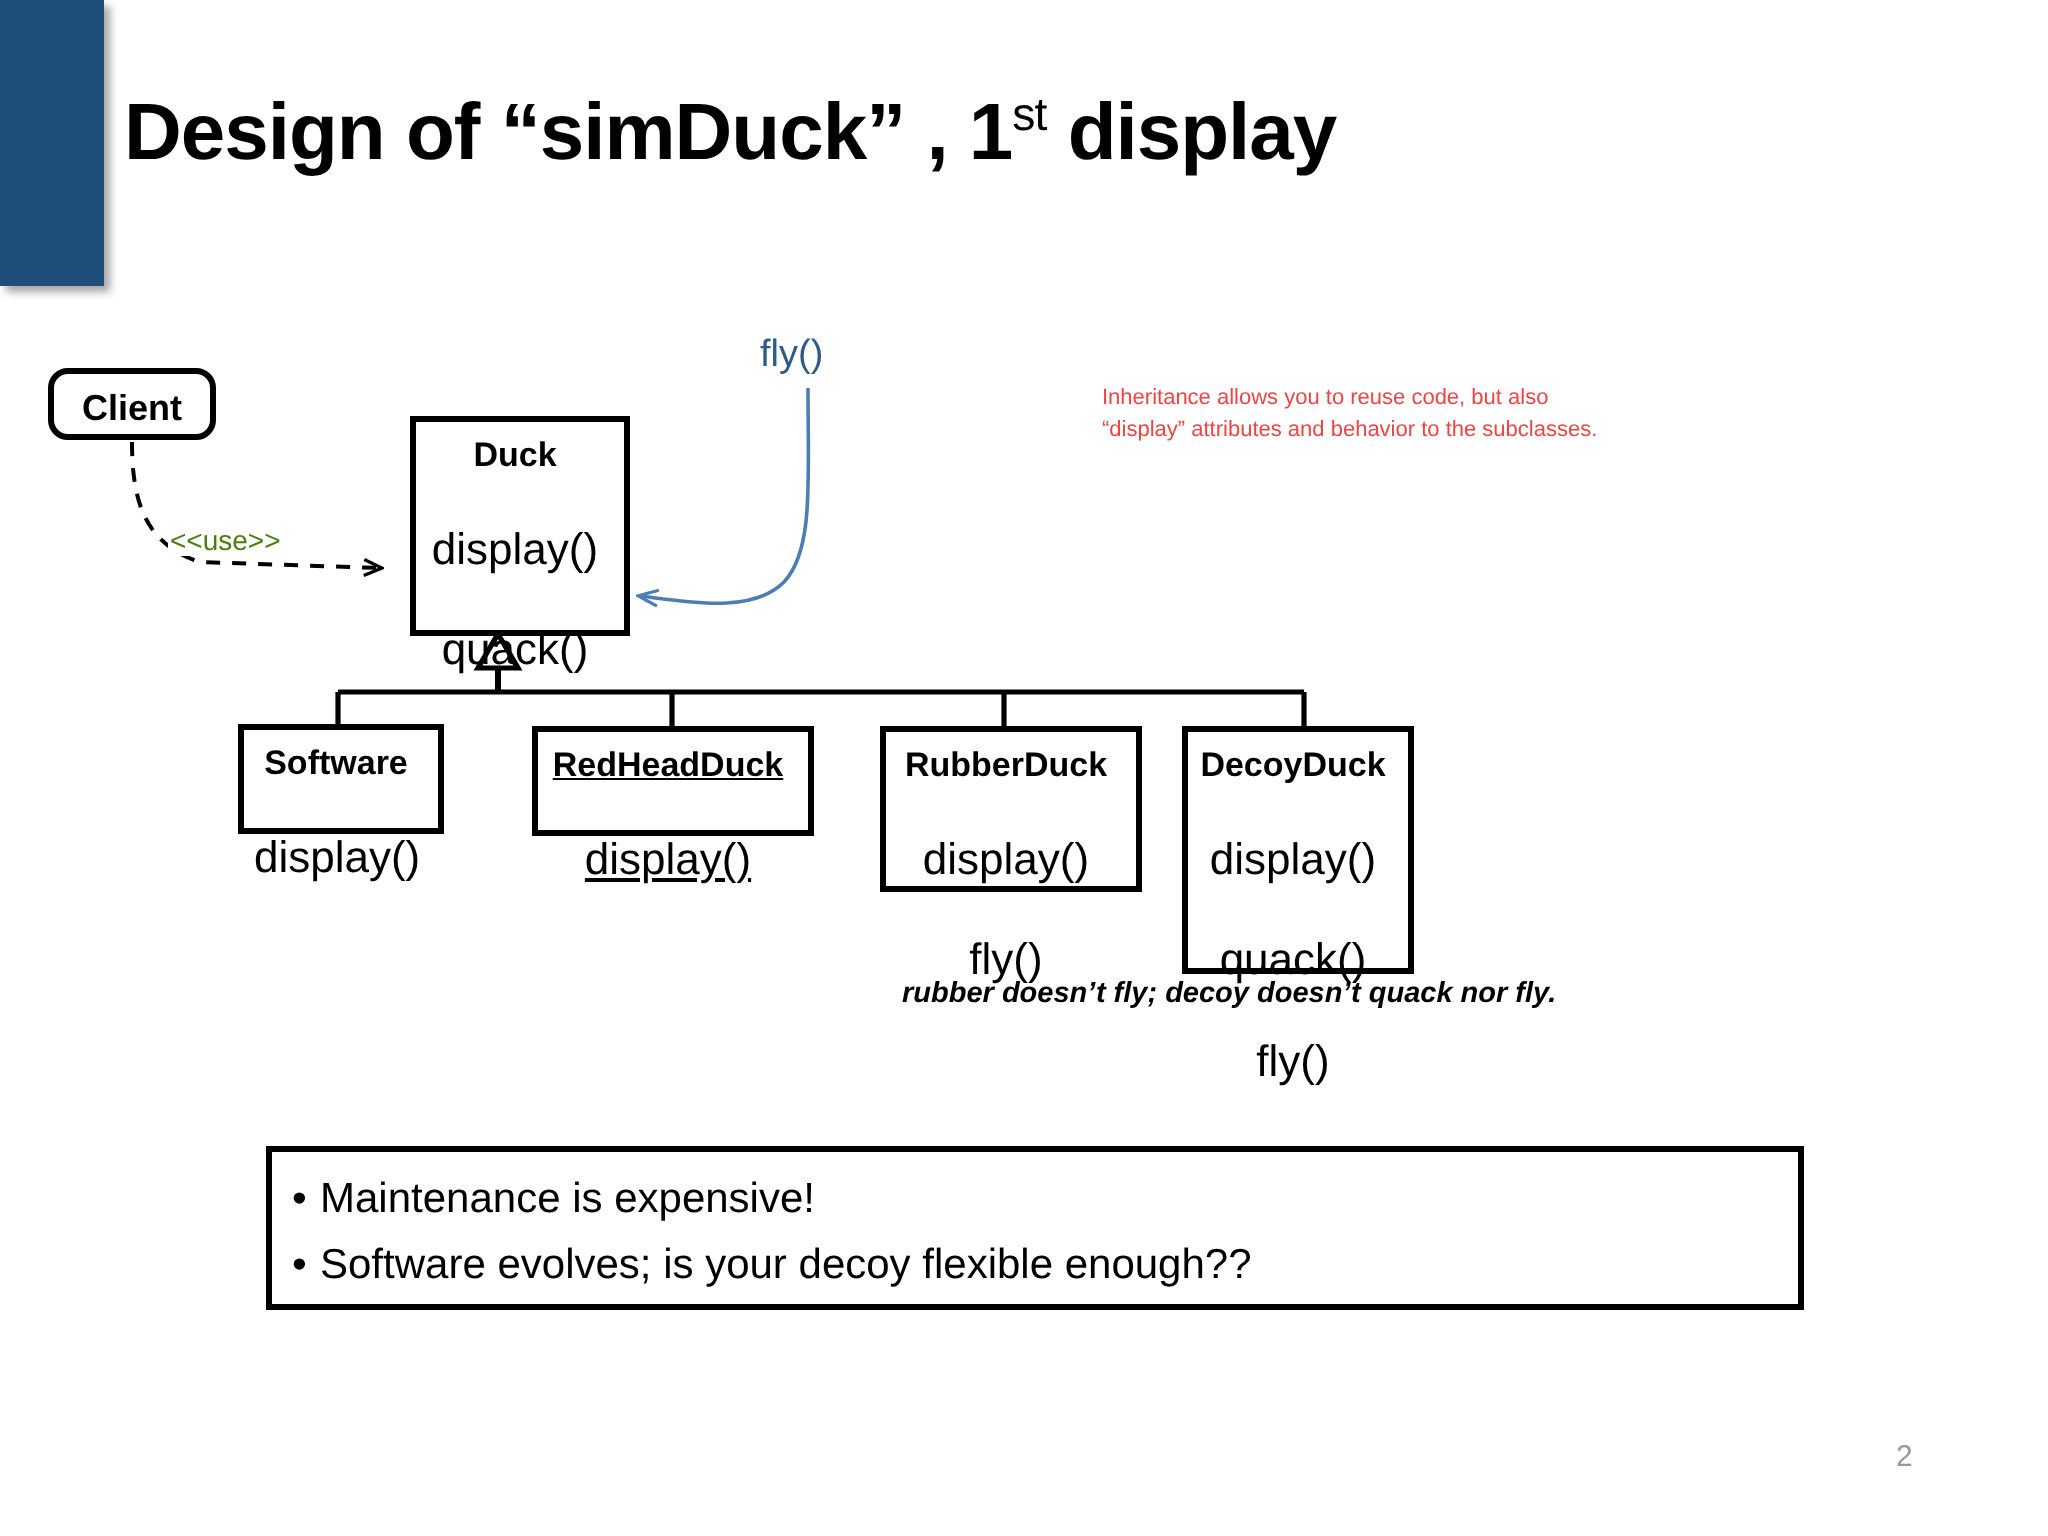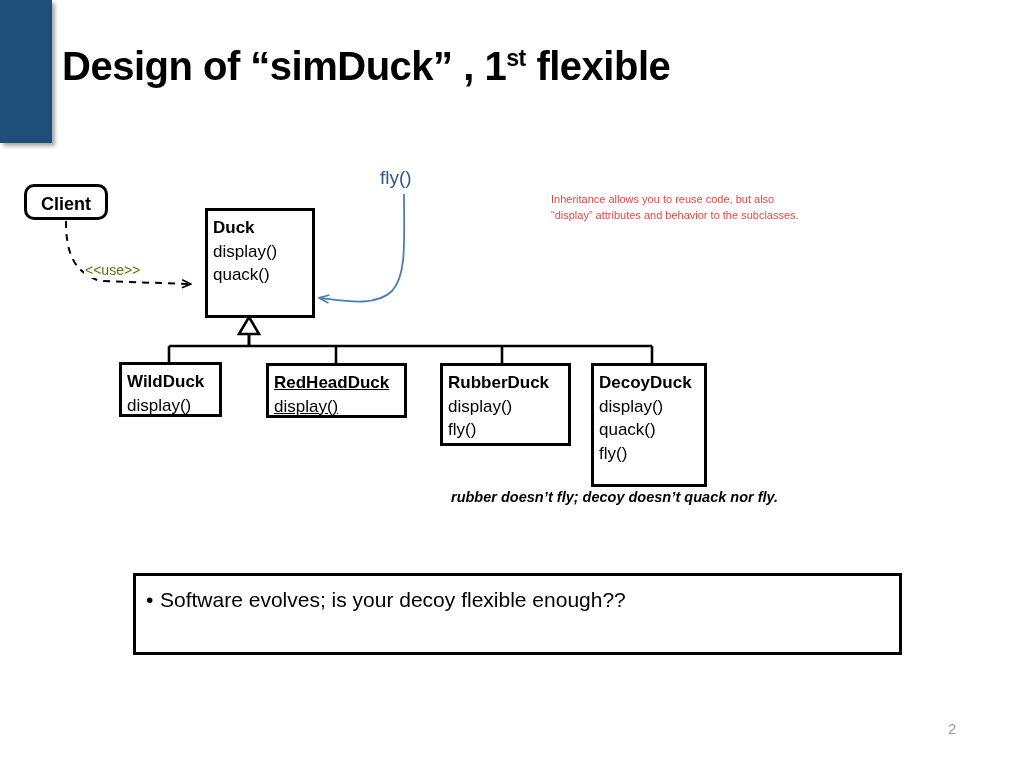--- a/index.html
+++ b/index.html
@@ -32,21 +32,21 @@
     top: 44px;
     font-size: 40px;
     font-weight: bold;
     letter-spacing: -0.5px;
     white-space: nowrap;
     color: #000000;
   }
   #slide-title sup {
     font-size: 0.58em;
     vertical-align: super;
-    font-weight: bold;
+    font-weight: normal;
   }
 
   
   #diagram {
     position: absolute;
     left: 0;
     top: 0;
     width: 1024px;
     height: 768px;
   }
@@ -58,32 +58,34 @@
     height: 768px;
     pointer-events: none;
   }
 
   .uml-box {
     position: absolute;
     box-sizing: border-box;
     background: #ffffff;
     border: 3px solid #000000;
     padding: 6px 10px 6px 5px;
+    text-align: center;
   }
   .uml-box .cls-name {
     font-weight: bold;
     font-size: 17px;
     line-height: 1.35;
     display: block;
   }
   .uml-box .cls-op {
     font-weight: normal;
-    font-size: 17px;
+    font-size: 22px;
     line-height: 1.38;
     display: block;
+    margin-top: 20px;
   }
 
   #box-client {
     left: 24px;
     top: 184px;
     width: 84px;
     height: 36px;
     padding: 5px 10px;
     text-align: center;
     border-radius: 10px;
@@ -160,21 +162,21 @@
     top: 720px;
     font-size: 15px;
     color: #9a9a9a;
   }
 </style>
 </head>
 <body>
 
 <div id="accent-bar"></div>
 
-<div id="slide-title"><span>Design of “simDuck” , 1</span><sup>st</sup><span> flexible</span></div>
+<div id="slide-title"><span>Design of “simDuck” , 1</span><sup>st</sup><span> display</span></div>
 
 <div id="diagram">
 
   <svg id="diagram-svg" viewBox="0 0 1024 768" xmlns="http://www.w3.org/2000/svg">
     <defs>
       <marker id="arrow-open" markerWidth="11" markerHeight="11" refX="9" refY="5" orient="auto" markerUnits="userSpaceOnUse">
         <path d="M1,1 L10,5 L1,9" fill="none" stroke="#000000" stroke-width="1.6"></path>
       </marker>
       <marker id="arrow-blue" markerWidth="12" markerHeight="12" refX="10" refY="5" orient="auto" markerUnits="userSpaceOnUse">
         <path d="M1,1 L11,5 L1,9" fill="none" stroke="#4A7EB5" stroke-width="1.6"></path>
@@ -217,21 +219,21 @@
   </div>
 
   <div id="label-fly">fly()</div>
 
   <div id="note-inheritance">
     <div>Inheritance allows you to reuse code, but also</div>
     <div>“display” attributes and behavior to the subclasses.</div>
   </div>
 
   <div class="uml-box" id="box-wild">
-    <span class="cls-name">WildDuck</span>
+    <span class="cls-name">Software</span>
     <span class="cls-op">display()</span>
   </div>
 
   <div class="uml-box" id="box-red">
     <span class="cls-name">RedHeadDuck</span>
     <span class="cls-op">display()</span>
   </div>
 
   <div class="uml-box" id="box-rubber">
     <span class="cls-name">RubberDuck</span>
@@ -244,17 +246,20 @@
     <span class="cls-op">display()</span>
     <span class="cls-op">quack()</span>
     <span class="cls-op">fly()</span>
   </div>
 
   <div id="caption-rubber">rubber doesn’t fly; decoy doesn’t quack nor fly.</div>
 </div>
 
 <div id="bullet-box">
   <div class="bullet-line">
+    <span class="bullet-dot">•</span><span>Maintenance is expensive!</span>
+  </div>
+  <div class="bullet-line">
     <span class="bullet-dot">•</span><span>Software evolves; is your decoy flexible enough??</span>
   </div>
 </div>
 
 <div id="page-number">2</div>
 
 </body></html>

